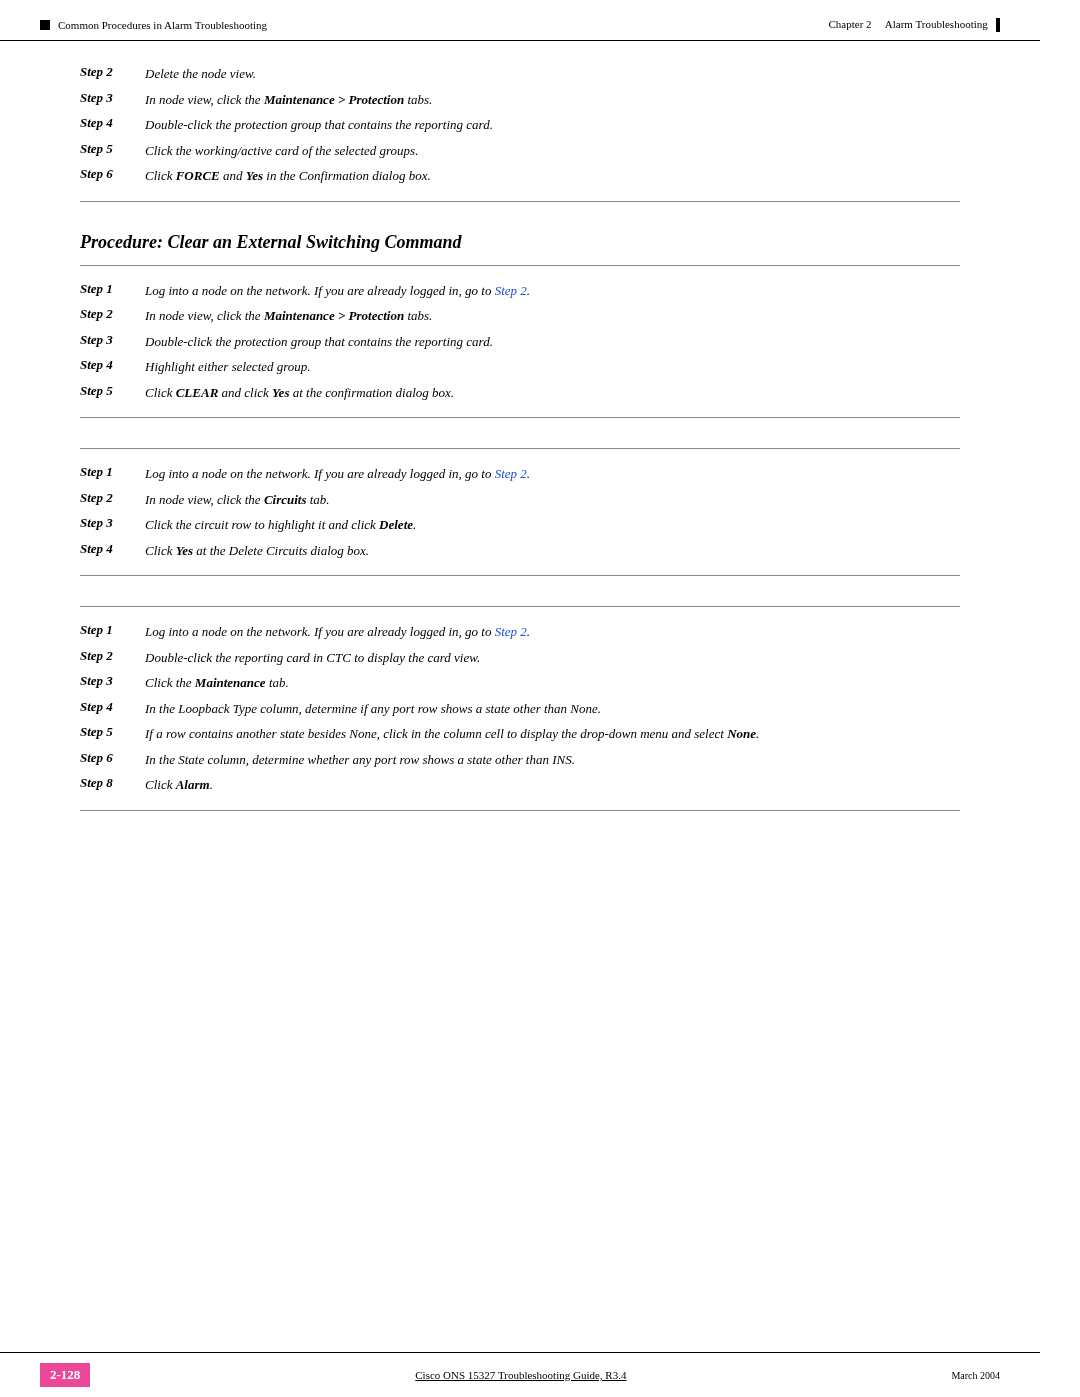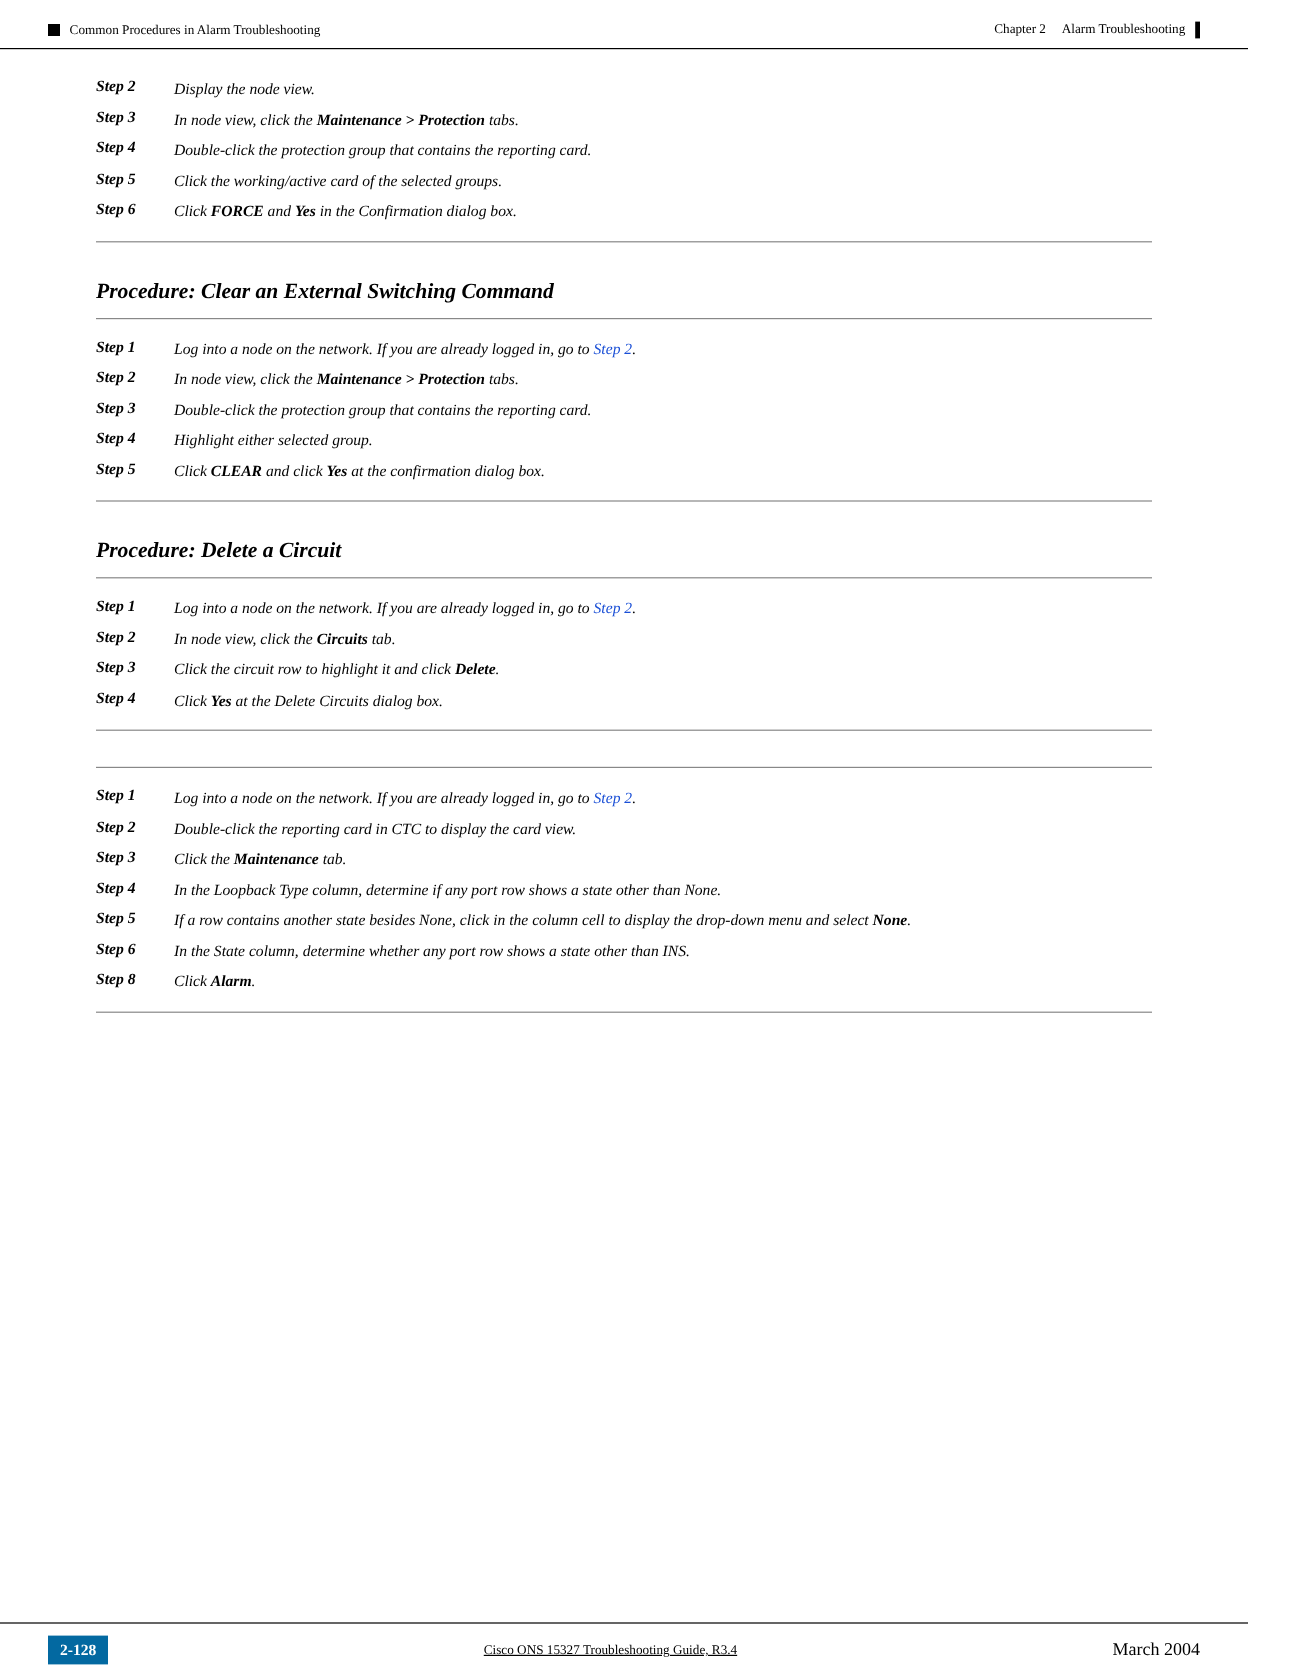--- a/index.html
+++ b/index.html
@@ -123,35 +123,35 @@
     .page-footer {
       border-top: 1px solid #000;
       padding: 10px 40px;
       display: flex;
       justify-content: space-between;
       align-items: center;
       margin-top: auto;
     }
 
     .footer-page-box {
-      background: #0369a1;
+      background: #ec4899;
       color: #fff;
       font-size: 13px;
       font-weight: bold;
       padding: 4px 10px;
     }
 
     .footer-center {
       font-size: 11px;
       text-align: center;
       text-decoration: underline;
     }
 
     .footer-right {
-      font-size: 15px;
+      font-size: 10px;
     }
   </style>
 </head>
 <body>
 
 <div class="page-container">
 
   <div class="page-header">
     <div class="header-left">
       <span class="header-square"></span>
@@ -164,21 +164,21 @@
     </div>
   </div>
 
   <div class="main-content">
 
     <div class="continuation-section">
       <table class="steps-table">
         <tbody id="continuation-steps-body">
         <tr>
       <td class="step-label">Step 2</td>
-      <td class="step-content">Display the node view.</td>
+      <td class="step-content">Delete the node view.</td>
     </tr>
             <tr>
       <td class="step-label">Step 3</td>
       <td class="step-content">In node view, click the <b>Maintenance &gt; Protection</b> tabs.</td>
     </tr>
             <tr>
       <td class="step-label">Step 4</td>
       <td class="step-content">Double-click the protection group that contains the reporting card.</td>
     </tr>
             <tr>
@@ -212,60 +212,59 @@
         <td class="step-label">Step 3</td>
         <td class="step-content">Double-click the protection group that contains the reporting card.</td>
       </tr>
               <tr>
         <td class="step-label">Step 4</td>
         <td class="step-content">Highlight either selected group.</td>
       </tr>
               <tr>
         <td class="step-label">Step 5</td>
         <td class="step-content">Click <b>CLEAR</b> and click <b>Yes</b> at the confirmation dialog box.</td>
-      </tr>
-            </tbody>
-          </table>
-          <hr class="procedure-divider-bottom">
-        </div>
-        <div class="procedure-section">
-          <div class="procedure-title">Procedure:  Delete a Circuit</div>
-          <hr class="procedure-divider-top">
-          <table class="steps-table">
-            <tbody>
-              <tr>
-        <td class="step-label">Step 1</td>
-        <td class="step-content">Log into a node on the network. If you are already logged in, go to <span style="color:#1a4fd6;cursor:pointer;">Step 2</span>.</td>
-      </tr>
-              <tr>
-        <td class="step-label">Step 2</td>
-        <td class="step-content">In node view, click the <b>Circuits</b> tab.</td>
-      </tr>
-              <tr>
-        <td class="step-label">Step 3</td>
-        <td class="step-content">Click the circuit row to highlight it and click <b>Delete</b>.</td>
-      </tr>
-              <tr>
-        <td class="step-label">Step 4</td>
-        <td class="step-content">Click <b>Yes</b> at the Delete Circuits dialog box.</td>
       </tr>
             </tbody>
           </table>
           <hr class="procedure-divider-bottom">
         </div>
         <div class="procedure-section">
           <hr class="procedure-divider-top">
           <table class="steps-table">
             <tbody>
               <tr>
         <td class="step-label">Step 1</td>
         <td class="step-content">Log into a node on the network. If you are already logged in, go to <span style="color:#1a4fd6;cursor:pointer;">Step 2</span>.</td>
       </tr>
               <tr>
         <td class="step-label">Step 2</td>
+        <td class="step-content">In node view, click the <b>Circuits</b> tab.</td>
+      </tr>
+              <tr>
+        <td class="step-label">Step 3</td>
+        <td class="step-content">Click the circuit row to highlight it and click <b>Delete</b>.</td>
+      </tr>
+              <tr>
+        <td class="step-label">Step 4</td>
+        <td class="step-content">Click <b>Yes</b> at the Delete Circuits dialog box.</td>
+      </tr>
+            </tbody>
+          </table>
+          <hr class="procedure-divider-bottom">
+        </div>
+        <div class="procedure-section">
+          <hr class="procedure-divider-top">
+          <table class="steps-table">
+            <tbody>
+              <tr>
+        <td class="step-label">Step 1</td>
+        <td class="step-content">Log into a node on the network. If you are already logged in, go to <span style="color:#1a4fd6;cursor:pointer;">Step 2</span>.</td>
+      </tr>
+              <tr>
+        <td class="step-label">Step 2</td>
         <td class="step-content">Double-click the reporting card in CTC to display the card view.</td>
       </tr>
               <tr>
         <td class="step-label">Step 3</td>
         <td class="step-content">Click the <b>Maintenance</b> tab.</td>
       </tr>
               <tr>
         <td class="step-label">Step 4</td>
         <td class="step-content">In the Loopback Type column, determine if any port row shows a state other than None.</td>
       </tr>

